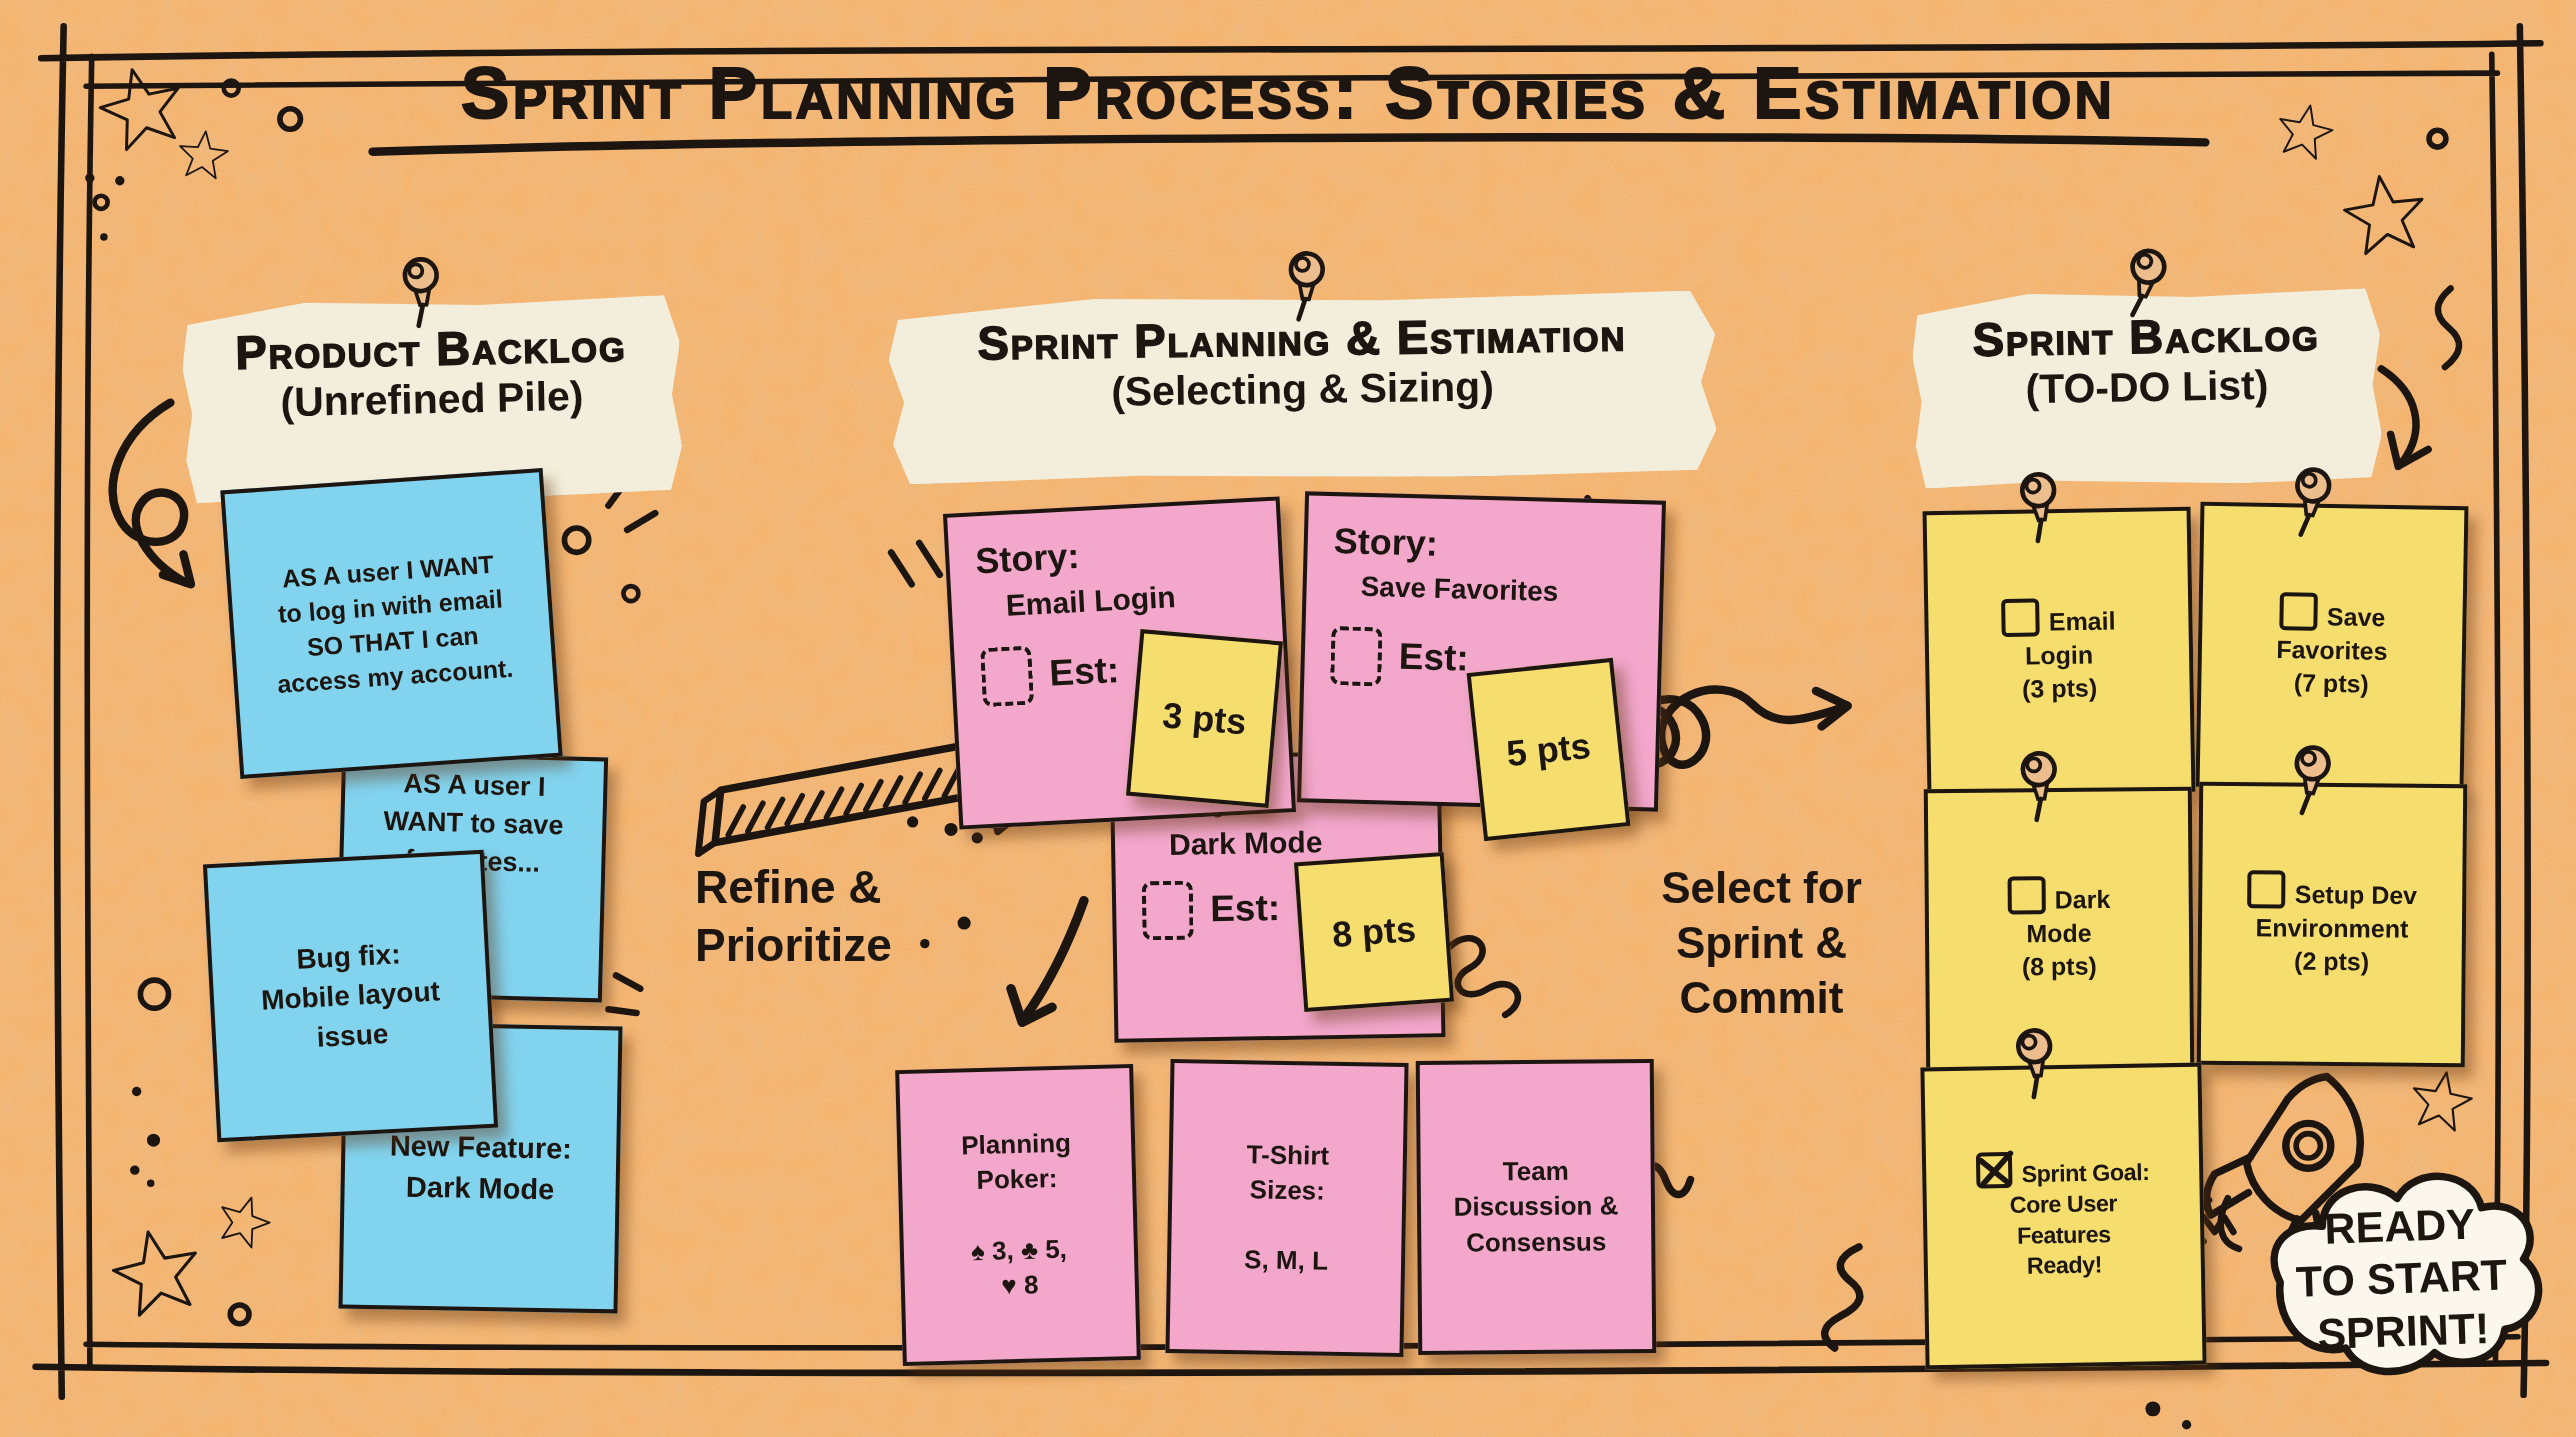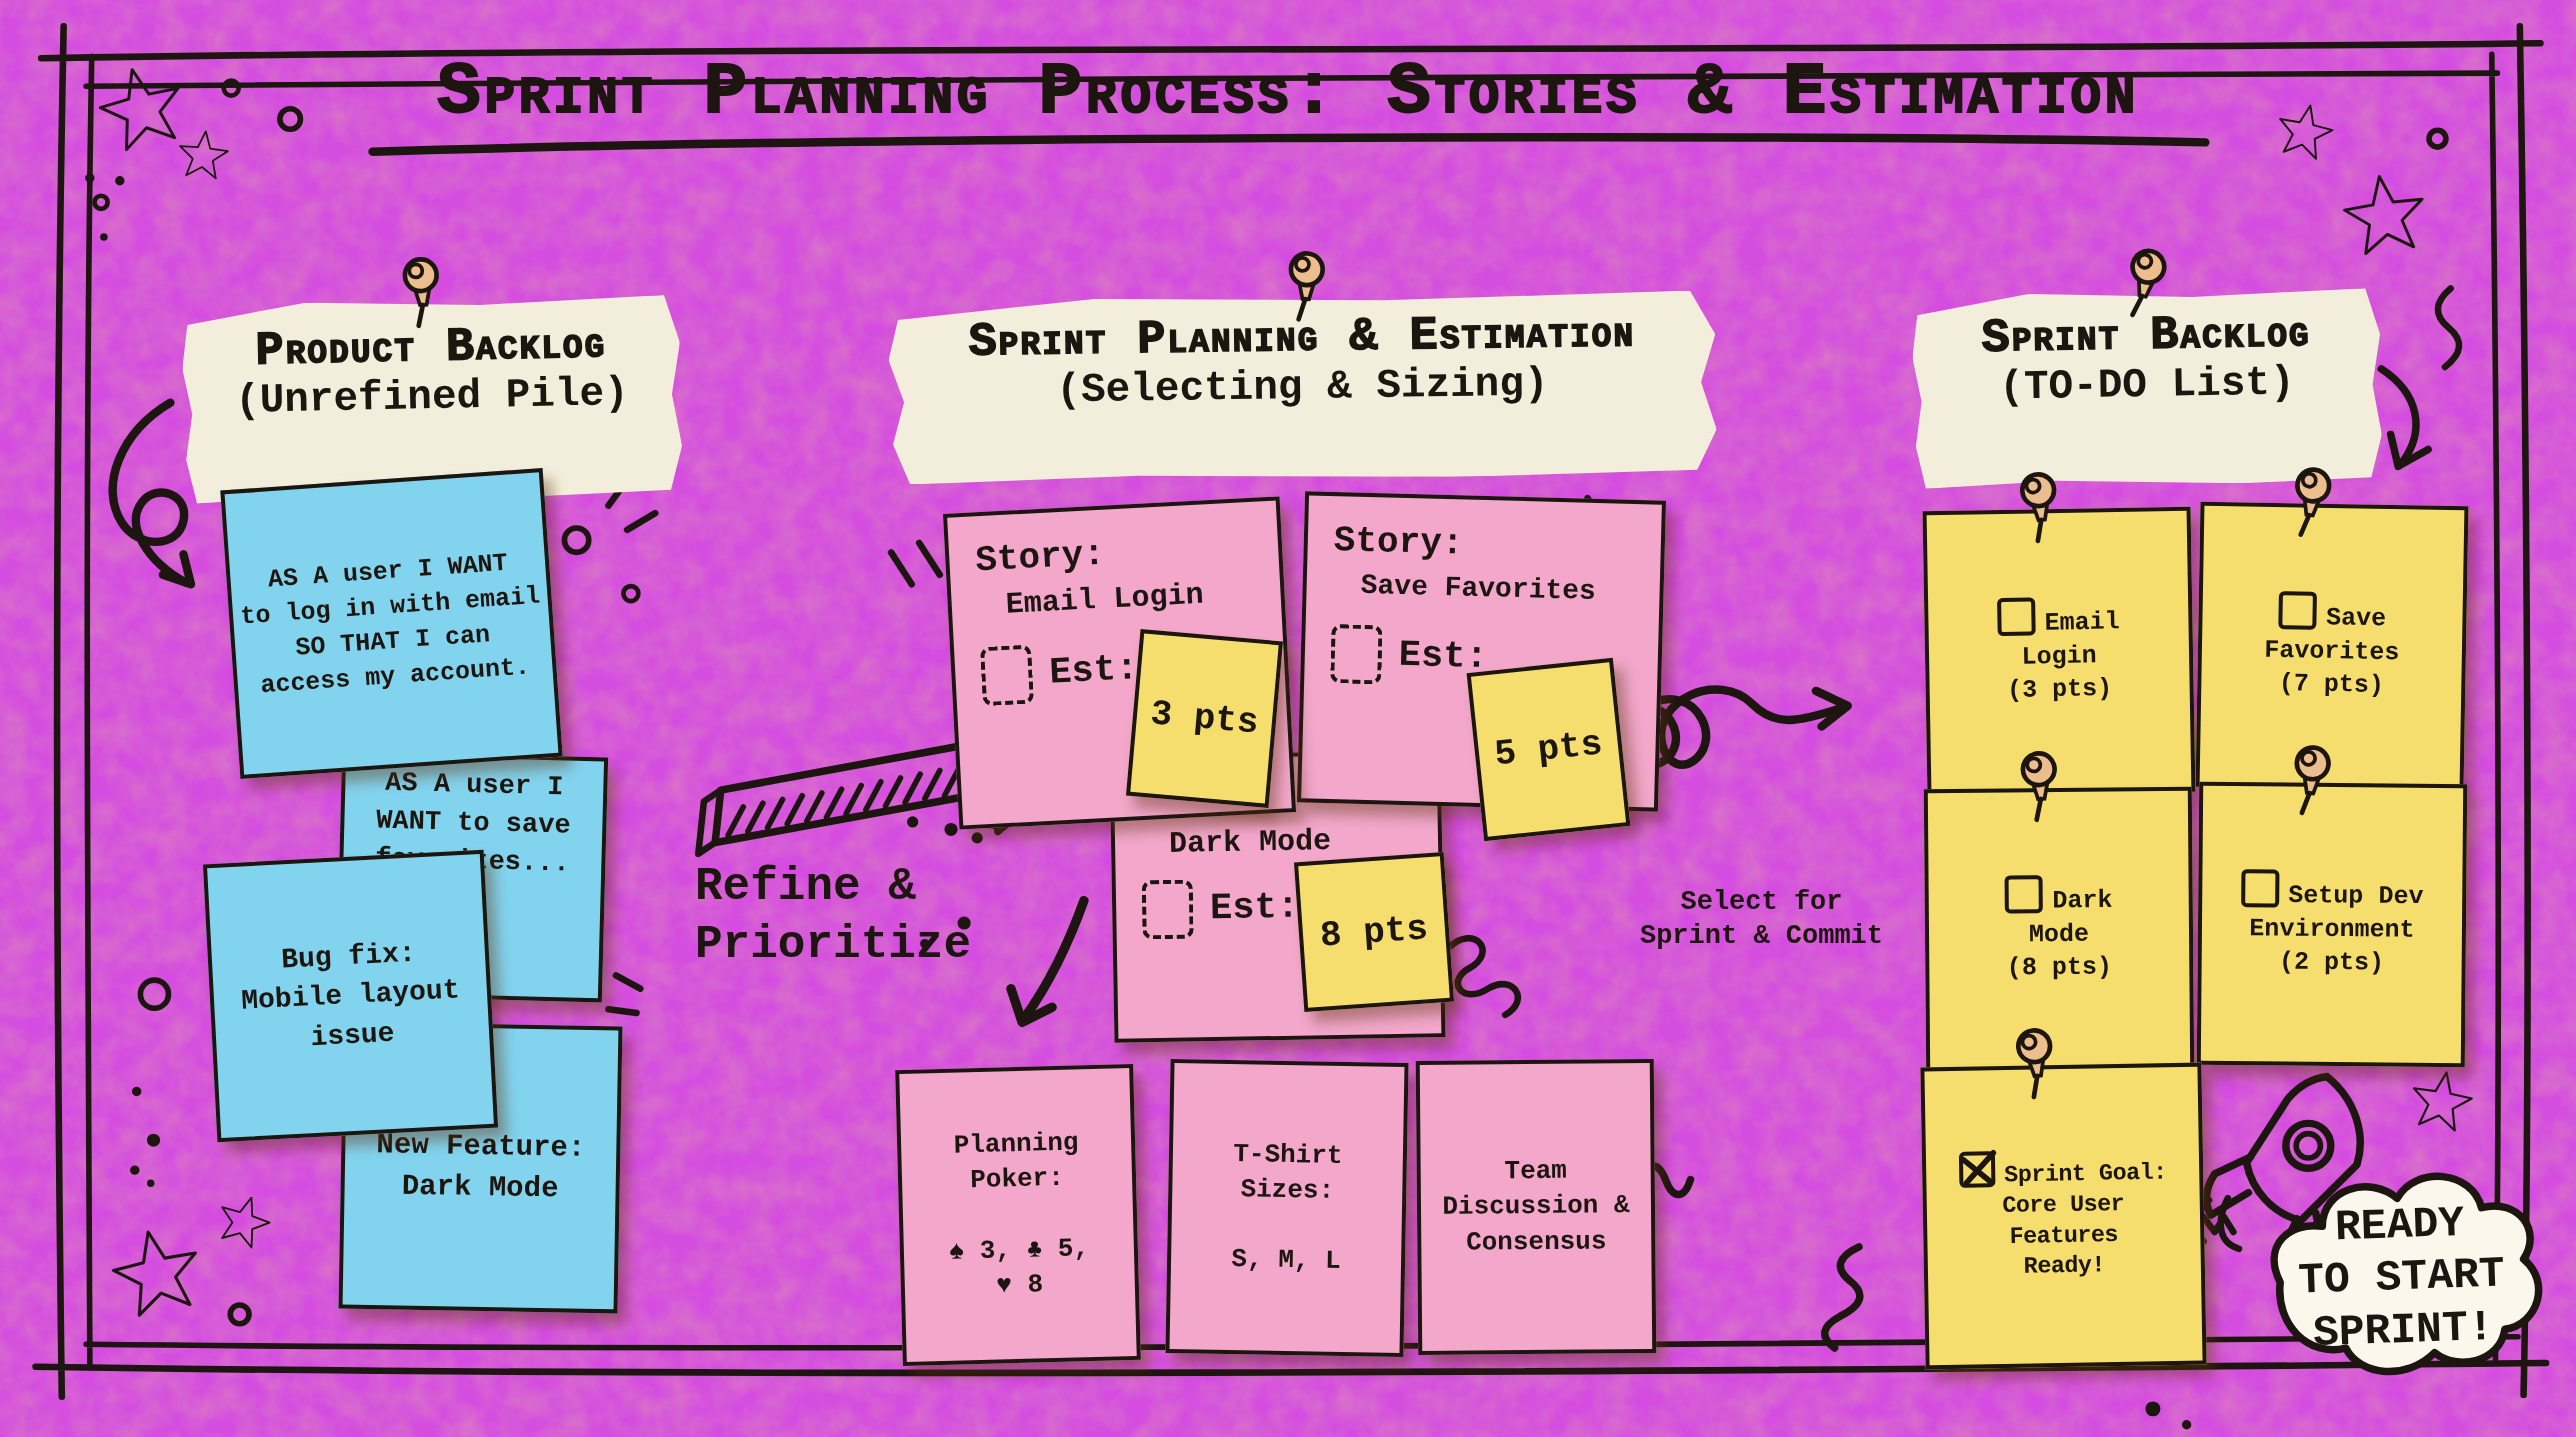--- a/index.html
+++ b/index.html
@@ -1,17 +1,17 @@
 <!DOCTYPE html>
 <html style="font-size:15px"><head>
 <meta charset="utf-8">
 <style>
   html,body{margin:0;padding:0;background:#c99a6b;}
   .stage{position:relative;width:2576px;height:1438px;overflow:hidden;
-    background:#d946ef;font-family:Liberation Mono, monospace;color:#1c1510;}
+    background:#fdba74;font-family:Liberation Sans, sans-serif;color:#1c1510;}
   .tex{position:absolute;left:0;top:0;z-index:0;pointer-events:none;}
   .doodles{position:absolute;left:0;top:0;z-index:1;pointer-events:none;}
   .ink{stroke:#1c1510;fill:none;stroke-linecap:round;stroke-linejoin:round;}
   .title{position:absolute;left:0;right:0;top:51px;margin:0;text-align:center;z-index:2;
     font-size:73px;font-weight:bold;font-variant:small-caps;letter-spacing:3.7px;
     -webkit-text-stroke:1.9px #1c1510;}
   .tape{position:absolute;z-index:2;background:#f3eedb;text-align:center;
     box-shadow:7.5px 11.2px 15px rgba(110,60,20,.45);
     clip-path:polygon(1.2% 10%,0% 32%,1.8% 55%,.4% 78%,2.4% 100%,30% 97%,70% 100%,97.6% 98%,100% 76%,98.2% 50%,100% 24%,97% 0%,60% 3%,25% 0%);}
   .tape .l1{font-weight:bold;font-variant:small-caps;letter-spacing:1.9px;font-size:47px;-webkit-text-stroke:1.5px #1c1510;}
@@ -252,21 +252,21 @@
 Sizes:
 
 S, M, L</div>
   </div>
   <div class="note pink tq" style="left:1417px;top:1060px;width:230px;height:286px;transform:rotate(-0.5deg);">
     <div class="txt">Team
 Discussion &amp;
 Consensus</div>
   </div>
 
-  <div class="flowlabel" style="left:1638px;top:886px;width:247px;font-size:27px;">Select for Sprint &amp; Commit</div>
+  <div class="flowlabel" style="left:1638px;top:860px;width:247px;font-size:44px;">Select for Sprint &amp; Commit</div>
 
   <div class="note yellow ynote" style="left:1925px;top:509px;width:234px;height:251px;transform:rotate(-1deg);">
     <div class="txt"><span class="cb"></span><span>Email
 Login
 (3 pts)</span></div>
   </div>
   <div class="note yellow ynote" style="left:2198px;top:504px;width:234px;height:251px;transform:rotate(1deg);">
     <div class="txt"><span class="cb"></span><span>Save
 Favorites
 (7 pts)</span></div>

